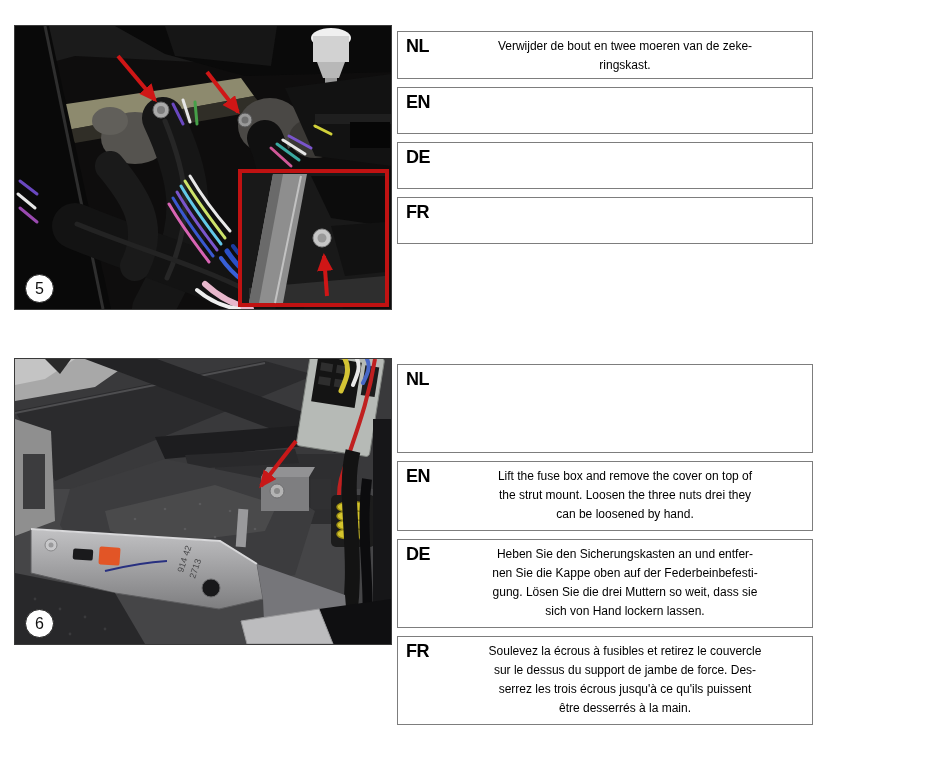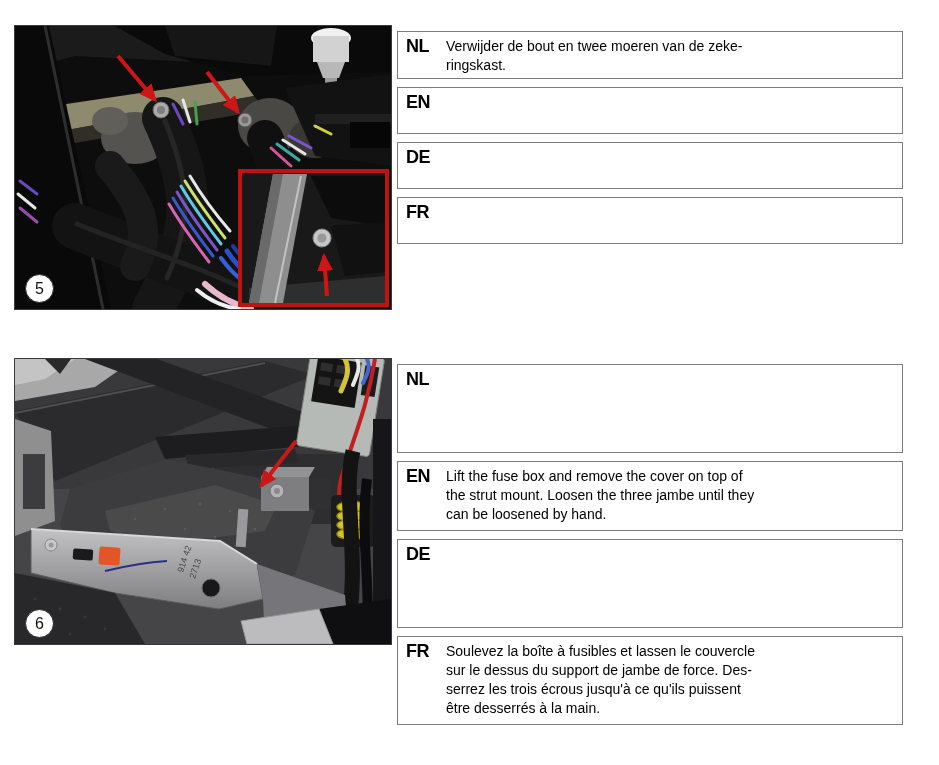--- a/index.html
+++ b/index.html
@@ -8,24 +8,24 @@
   .photo{position:absolute;width:376px;background:#0e0e0e;border:1px solid #3a3a3a;box-sizing:content-box;}
   .photo svg{display:block;}
   #photo5{left:14px;top:25px;height:283px;}
   #photo6{left:14px;top:358px;height:285px;}
   .badge{position:absolute;left:10px;bottom:6px;width:27px;height:27px;border-radius:50%;
          background:#ffffff;border:1px solid #222;display:flex;align-items:center;justify-content:center;
          font-size:16px;line-height:1;color:#111;}
   .col{position:absolute;left:397px;width:426px;}
   #col5{top:31px;}
   #col6{top:364px;}
-  .lang-box{display:flex;box-sizing:border-box;width:506px;border:1px solid #7d7d7d;background:#fff;
+  .lang-box{display:flex;box-sizing:border-box;width:416px;border:1px solid #7d7d7d;background:#fff;
             margin-bottom:8px;padding:4px 8px 3px 8px;align-items:flex-start;}
   .lang{flex:0 0 40px;font-weight:bold;font-size:18px;line-height:20px;letter-spacing:-0.5px;}
-  .txt{flex:1;font-size:14px;line-height:19px;white-space:pre-line;padding-top:1px;}
+  .txt{flex:1;font-size:12px;line-height:19px;white-space:pre-line;padding-top:1px;text-align:center;}
   .h47{min-height:47px;} .h70{min-height:70px;} .h89{min-height:89px;}
 </style>
 </head>
 <body>
 
 <div class="page">
 
   <div class="photo" id="photo5">
     <svg width="376" height="283" viewBox="0 0 376 283">
       <defs>
@@ -263,28 +263,32 @@
     </div>
   </div>
 
   <div class="col" id="col6">
     <div class="lang-box h89">
       <span class="lang">NL</span>
     </div>
     <div class="lang-box h70">
       <span class="lang">EN</span>
       <span class="txt">Lift the fuse box and remove the cover on top of
-the strut mount. Loosen the three jambe until they
+the strut mount. Loosen the three nuts drei they
 can be loosened by hand.</span>
     </div>
     <div class="lang-box h89">
       <span class="lang">DE</span>
+      <span class="txt">Heben Sie den Sicherungskasten an und entfer-
+nen Sie die Kappe oben auf der Federbeinbefesti-
+gung. Lösen Sie die drei Muttern so weit, dass sie
+sich von Hand lockern lassen.</span>
     </div>
     <div class="lang-box h89">
       <span class="lang">FR</span>
-      <span class="txt">Soulevez la boîte à fusibles et lassen le couvercle
+      <span class="txt">Soulevez la écrous à fusibles et retirez le couvercle
 sur le dessus du support de jambe de force. Des-
 serrez les trois écrous jusqu'à ce qu'ils puissent
 être desserrés à la main.</span>
     </div>
   </div>
 
 </div>
 
 </body></html>

